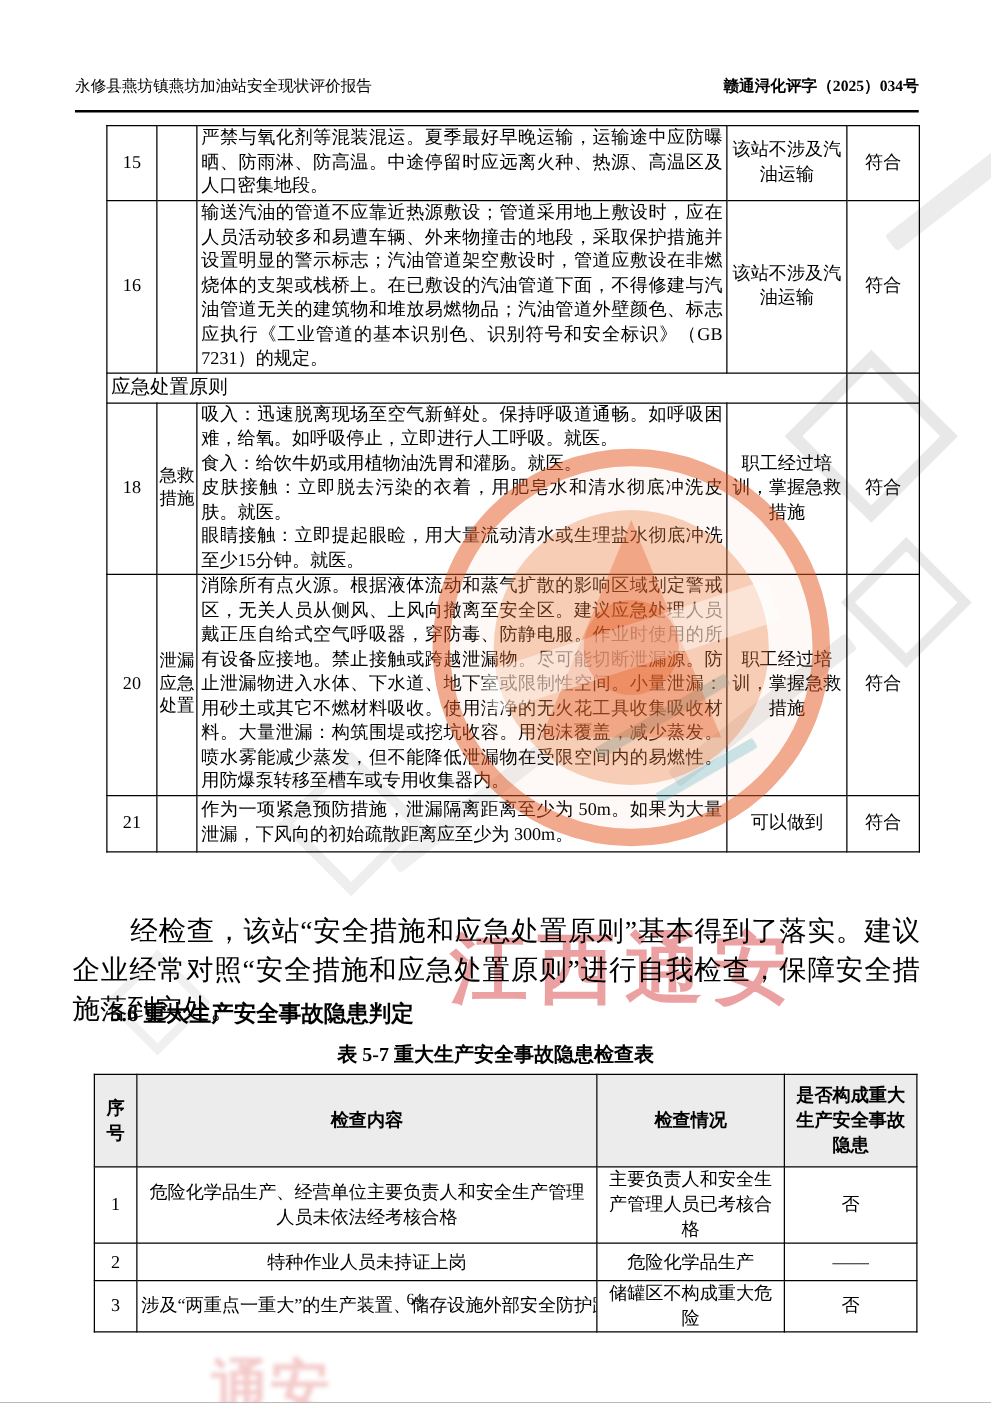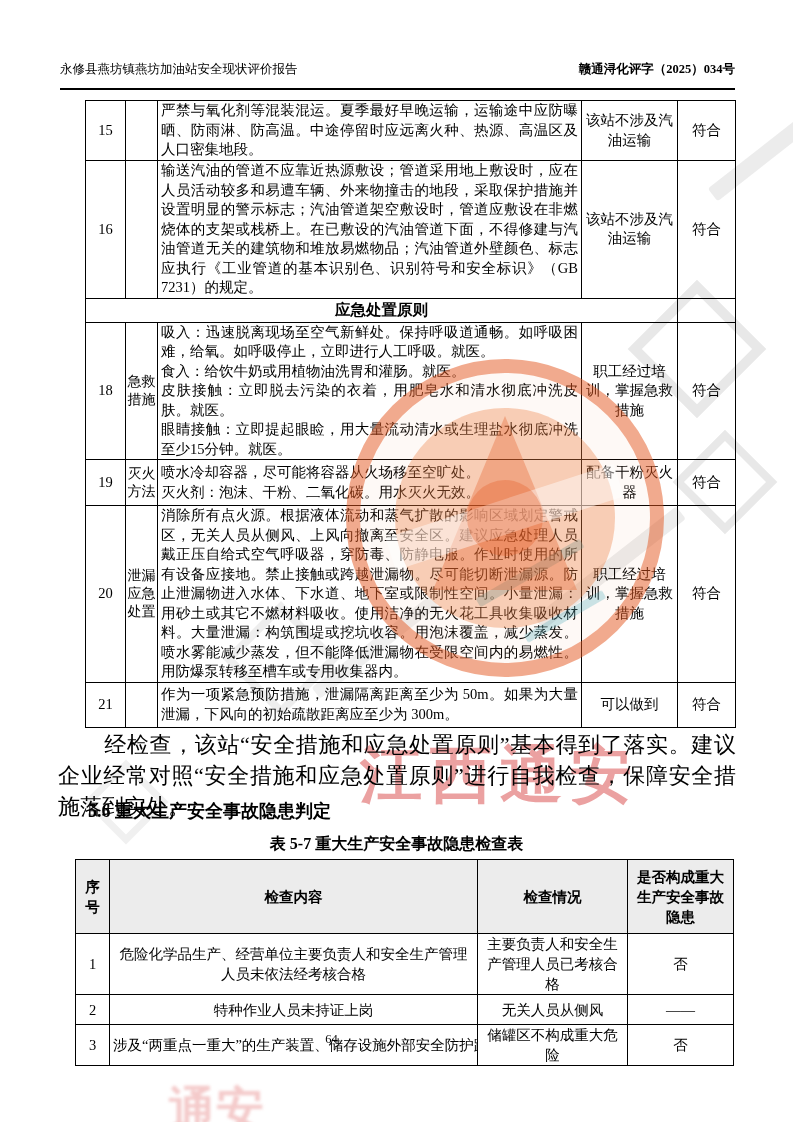--- a/index.html
+++ b/index.html
@@ -15,21 +15,21 @@
   .hdr-rule{position:absolute;top:88px;left:60px;width:675px;border-top:2.5px solid #000;}
 
   
   table{border-collapse:collapse;table-layout:fixed;}
   .t1{position:absolute;top:100px;left:85px;width:650px;font-size:14.5px;line-height:19.5px;z-index:2;}
   .t1 td{border:1px solid #000;padding:0 3px;vertical-align:middle;overflow:hidden;}
   .t1 .no{text-align:center;padding:0;}
   .t1 .label{text-align:center;padding:0 1px;font-size:14px;line-height:18px;}
   .t1 .content{text-align:justify;white-space:pre-line;}
   .t1 .situation,.t1 .result{text-align:center;}
-  .t1 .section-row td{font-weight:700;font-size:15.5px;text-align:center;}
+  .t1 .section-row td{font-weight:400;font-size:15.5px;text-align:left;}
 
   
   .para{position:absolute;top:729px;left:58px;width:678px;margin:0;
         font-size:22px;line-height:31px;text-align:justify;text-indent:2.1em;z-index:2;}
 
   
   .sec-heading{position:absolute;top:799px;left:88px;margin:0;font-size:18px;font-weight:700;z-index:2;}
   .tbl-title{position:absolute;top:834px;left:0;width:793px;text-align:center;
              font-size:16px;font-weight:700;z-index:2;}
 
@@ -113,28 +113,20 @@
     <tr style="height:112px">
       <td class="no">18</td>
       <td class="label">急救措施</td>
       <td class="content">吸入：迅速脱离现场至空气新鲜处。保持呼吸道通畅。如呼吸困难，给氧。如呼吸停止，立即进行人工呼吸。就医。
 食入：给饮牛奶或用植物油洗胃和灌肠。就医。
 皮肤接触：立即脱去污染的衣着，用肥皂水和清水彻底冲洗皮肤。就医。
 眼睛接触：立即提起眼睑，用大量流动清水或生理盐水彻底冲洗至少15分钟。就医。</td>
       <td class="situation">职工经过培训，掌握急救措施</td>
       <td class="result">符合</td>
     </tr>
-    <tr style="height:46px">
-      <td class="no">19</td>
-      <td class="label">灭火方法</td>
-      <td class="content">喷水冷却容器，尽可能将容器从火场移至空旷处。
-灭火剂：泡沫、干粉、二氧化碳。用水灭火无效。</td>
-      <td class="situation">配备干粉灭火器</td>
-      <td class="result">符合</td>
-    </tr>
     <tr style="height:176px">
       <td class="no">20</td>
       <td class="label">泄漏应急处置</td>
       <td class="content">消除所有点火源。根据液体流动和蒸气扩散的影响区域划定警戒区，无关人员从侧风、上风向撤离至安全区。建议应急处理人员戴正压自给式空气呼吸器，穿防毒、防静电服。作业时使用的所有设备应接地。禁止接触或跨越泄漏物。尽可能切断泄漏源。防止泄漏物进入水体、下水道、地下室或限制性空间。小量泄漏：用砂土或其它不燃材料吸收。使用洁净的无火花工具收集吸收材料。大量泄漏：构筑围堤或挖坑收容。用泡沫覆盖，减少蒸发。喷水雾能减少蒸发，但不能降低泄漏物在受限空间内的易燃性。用防爆泵转移至槽车或专用收集器内。</td>
       <td class="situation">职工经过培训，掌握急救措施</td>
       <td class="result">符合</td>
     </tr>
     <tr style="height:45px">
       <td class="no">21</td>
       <td class="label"></td>
@@ -166,21 +158,21 @@
     </tr>
     <tr style="height:44px">
       <td>1</td>
       <td>危险化学品生产、经营单位主要负责人和安全生产管理人员未依法经考核合格</td>
       <td>主要负责人和安全生产管理人员已考核合格</td>
       <td>否</td>
     </tr>
     <tr style="height:30px">
       <td>2</td>
       <td>特种作业人员未持证上岗</td>
-      <td>无关人员从侧风</td>
+      <td>危险化学品生产</td>
       <td>——</td>
     </tr>
     <tr style="height:26px">
       <td>3</td>
       <td class="nowrap">涉及“两重点一重大”的生产装置、储存设施外部安全防护距</td>
       <td>储罐区不构成重大危险</td>
       <td>否</td>
     </tr>
   </tbody>
     </table>

